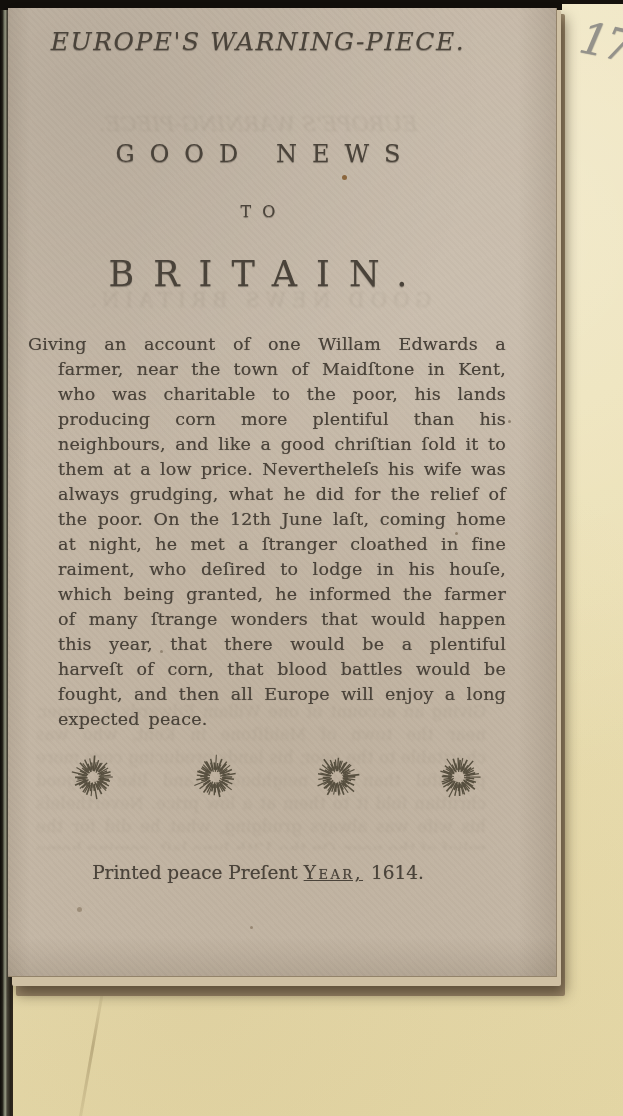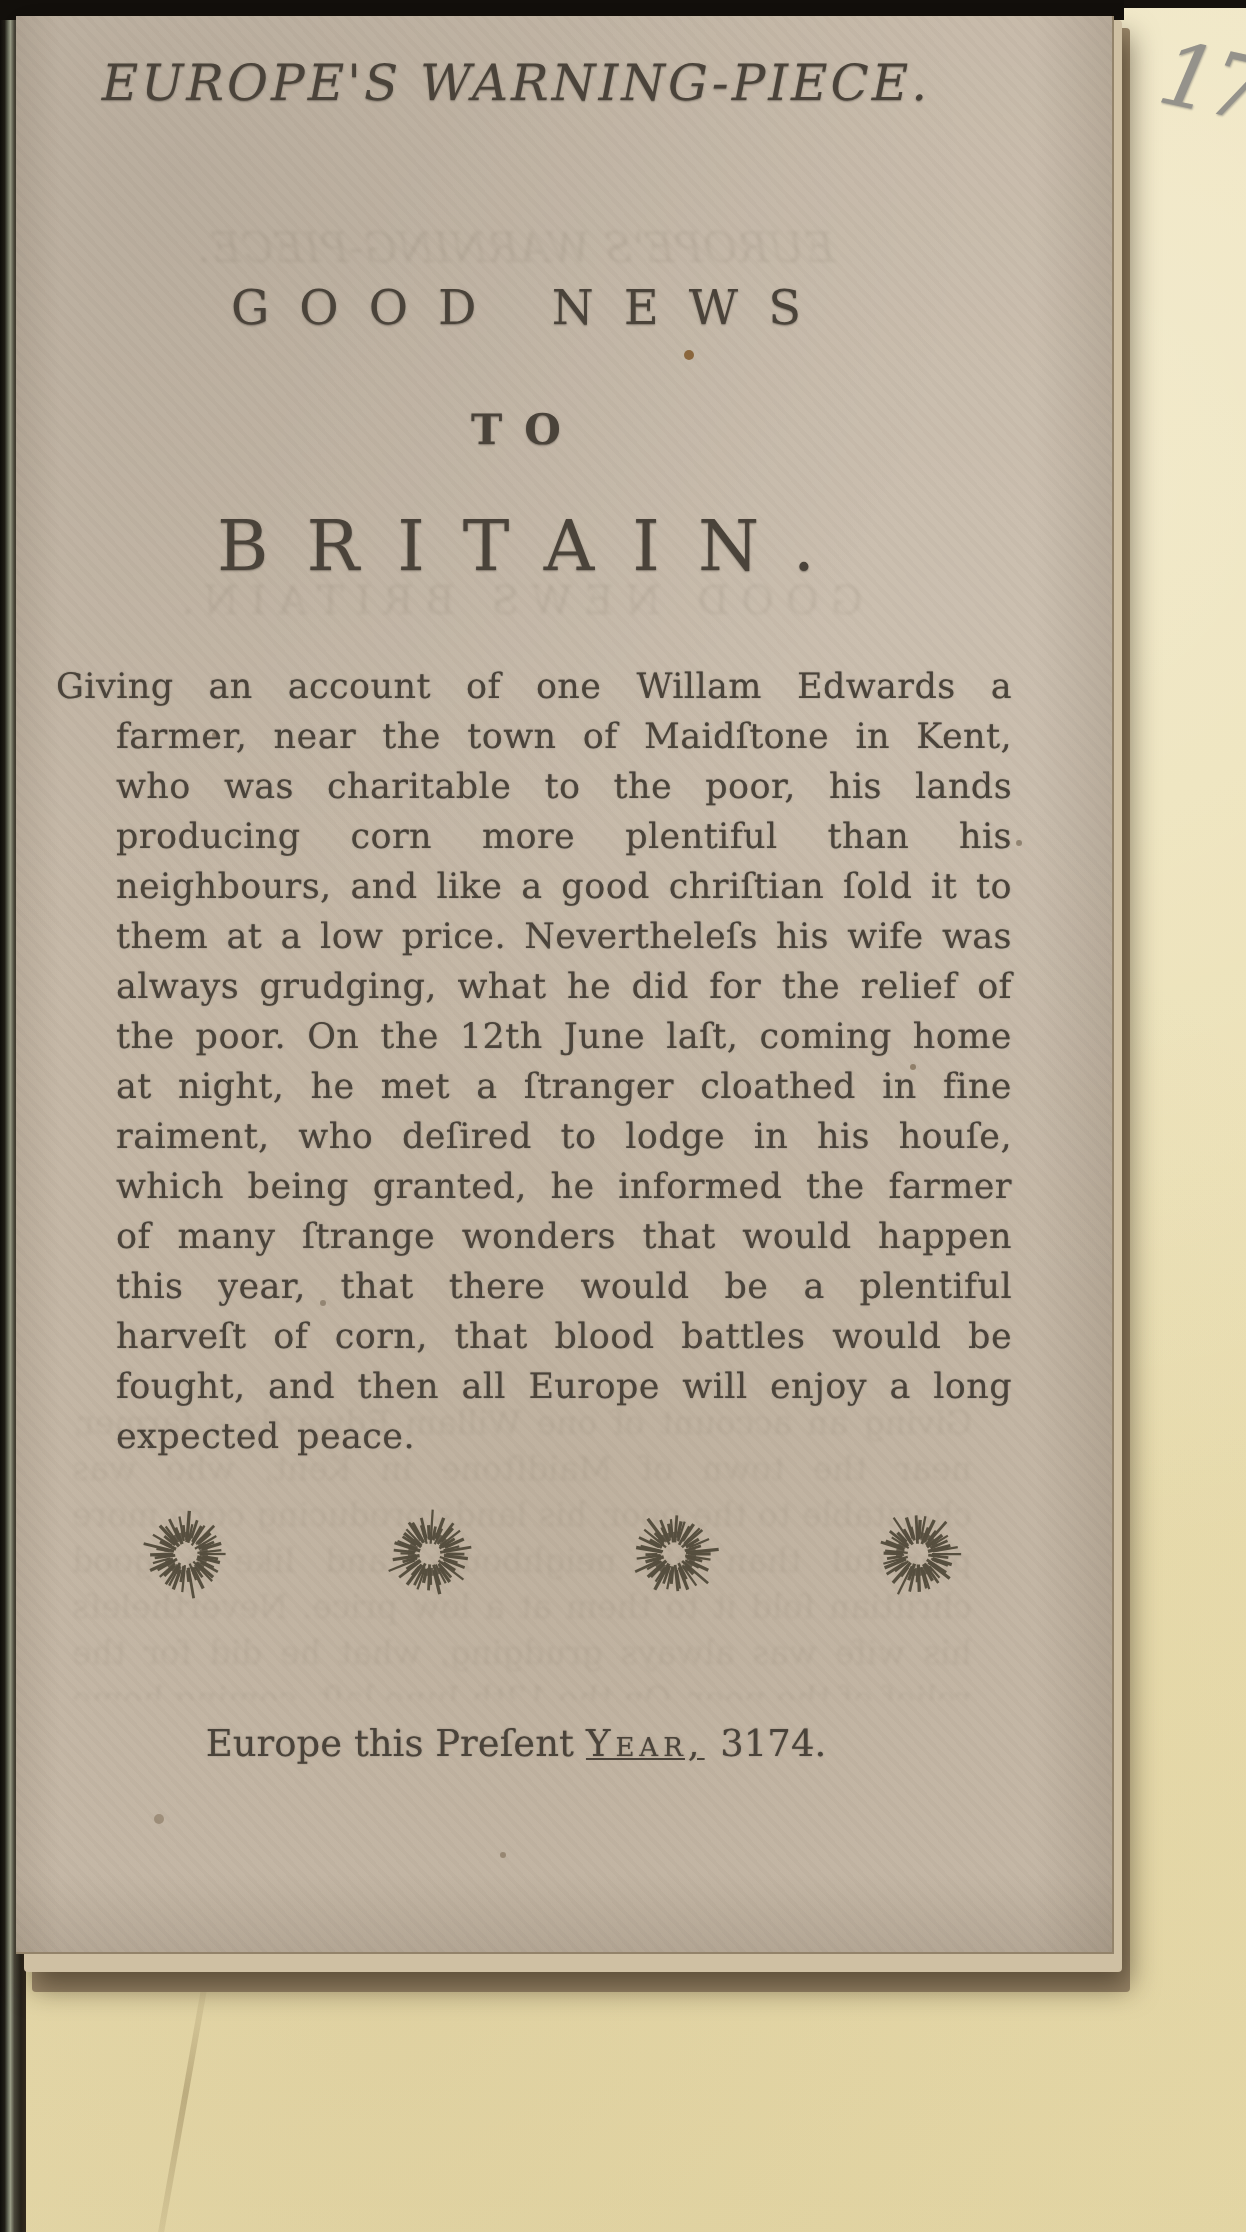--- a/index.html
+++ b/index.html
@@ -55,21 +55,21 @@
       70px 900px 0 1px rgba(105,85,60,0.4),
       500px 412px 0 0 rgba(90,75,55,0.5),
       242px 918px 0 0 rgba(105,85,60,0.45);}
   
   .content{position:absolute;left:0;top:0;width:500px;height:100%;}
   .heading{position:absolute;width:100%;text-align:center;white-space:nowrap;
            text-shadow:0 0.5px 0.9px rgba(74,67,58,0.55);}
   .title{top:19px;font-style:italic;font-size:25px;letter-spacing:1.5px;}
   .h-or{top:86px;font-size:15px;letter-spacing:9px;text-indent:9px;}
   .h-goodnews{top:132px;font-size:24px;letter-spacing:15px;text-indent:15px;}
-  .h-to{top:194px;font-size:21px;letter-spacing:11px;text-indent:11px;font-weight:bold;}
+  .h-to{top:194px;font-size:16px;letter-spacing:11px;text-indent:11px;}
   .h-britain{top:246px;font-size:35px;letter-spacing:19px;text-indent:19px;}
   .body-par{
     position:absolute;left:20px;top:324px;width:478px;
     font-size:17.5px;line-height:25px;text-align:justify;
     padding-left:30px;text-indent:-30px;box-sizing:border-box;
     word-spacing:3px;letter-spacing:0.2px;
     text-shadow:0 0 0.7px rgba(74,67,58,0.6);
   }
   .orn-row{position:absolute;left:58px;top:740px;width:420px;display:flex;justify-content:space-between;}
   .orn{width:54px;height:58px;opacity:0.92;}
@@ -317,17 +317,17 @@
           <line x1="4.91" y1="-3.83" x2="13.46" y2="-10.50" stroke="#4e4737" stroke-width="1.85"></line>
           <line x1="7.76" y1="-4.79" x2="16.59" y2="-10.23" stroke="#4e4737" stroke-width="1.25"></line>
           <line x1="7.05" y1="-3.14" x2="16.41" y2="-7.31" stroke="#4e4737" stroke-width="1.55"></line>
           <line x1="5.56" y1="-1.42" x2="17.98" y2="-4.60" stroke="#4e4737" stroke-width="1.85"></line>
           <line x1="8.30" y1="-1.41" x2="22.09" y2="-3.76" stroke="#4e4737" stroke-width="1.25"></line>
           <circle r="10" fill="none" stroke="#4e4737" stroke-width="4.5" stroke-dasharray="1.6 1.1" opacity="0.85"></circle>
         </svg>
       </div>
 
     <div class="imprint">
-      <span>Europe this Preſent</span><span class="yw">Year,</span>
-      <span>3174.</span>
+      <span>Printed peace Preſent</span><span class="yw">Year,</span>
+      <span>1614.</span>
     </div>
   </div>
 </div>
 
 </body></html>

